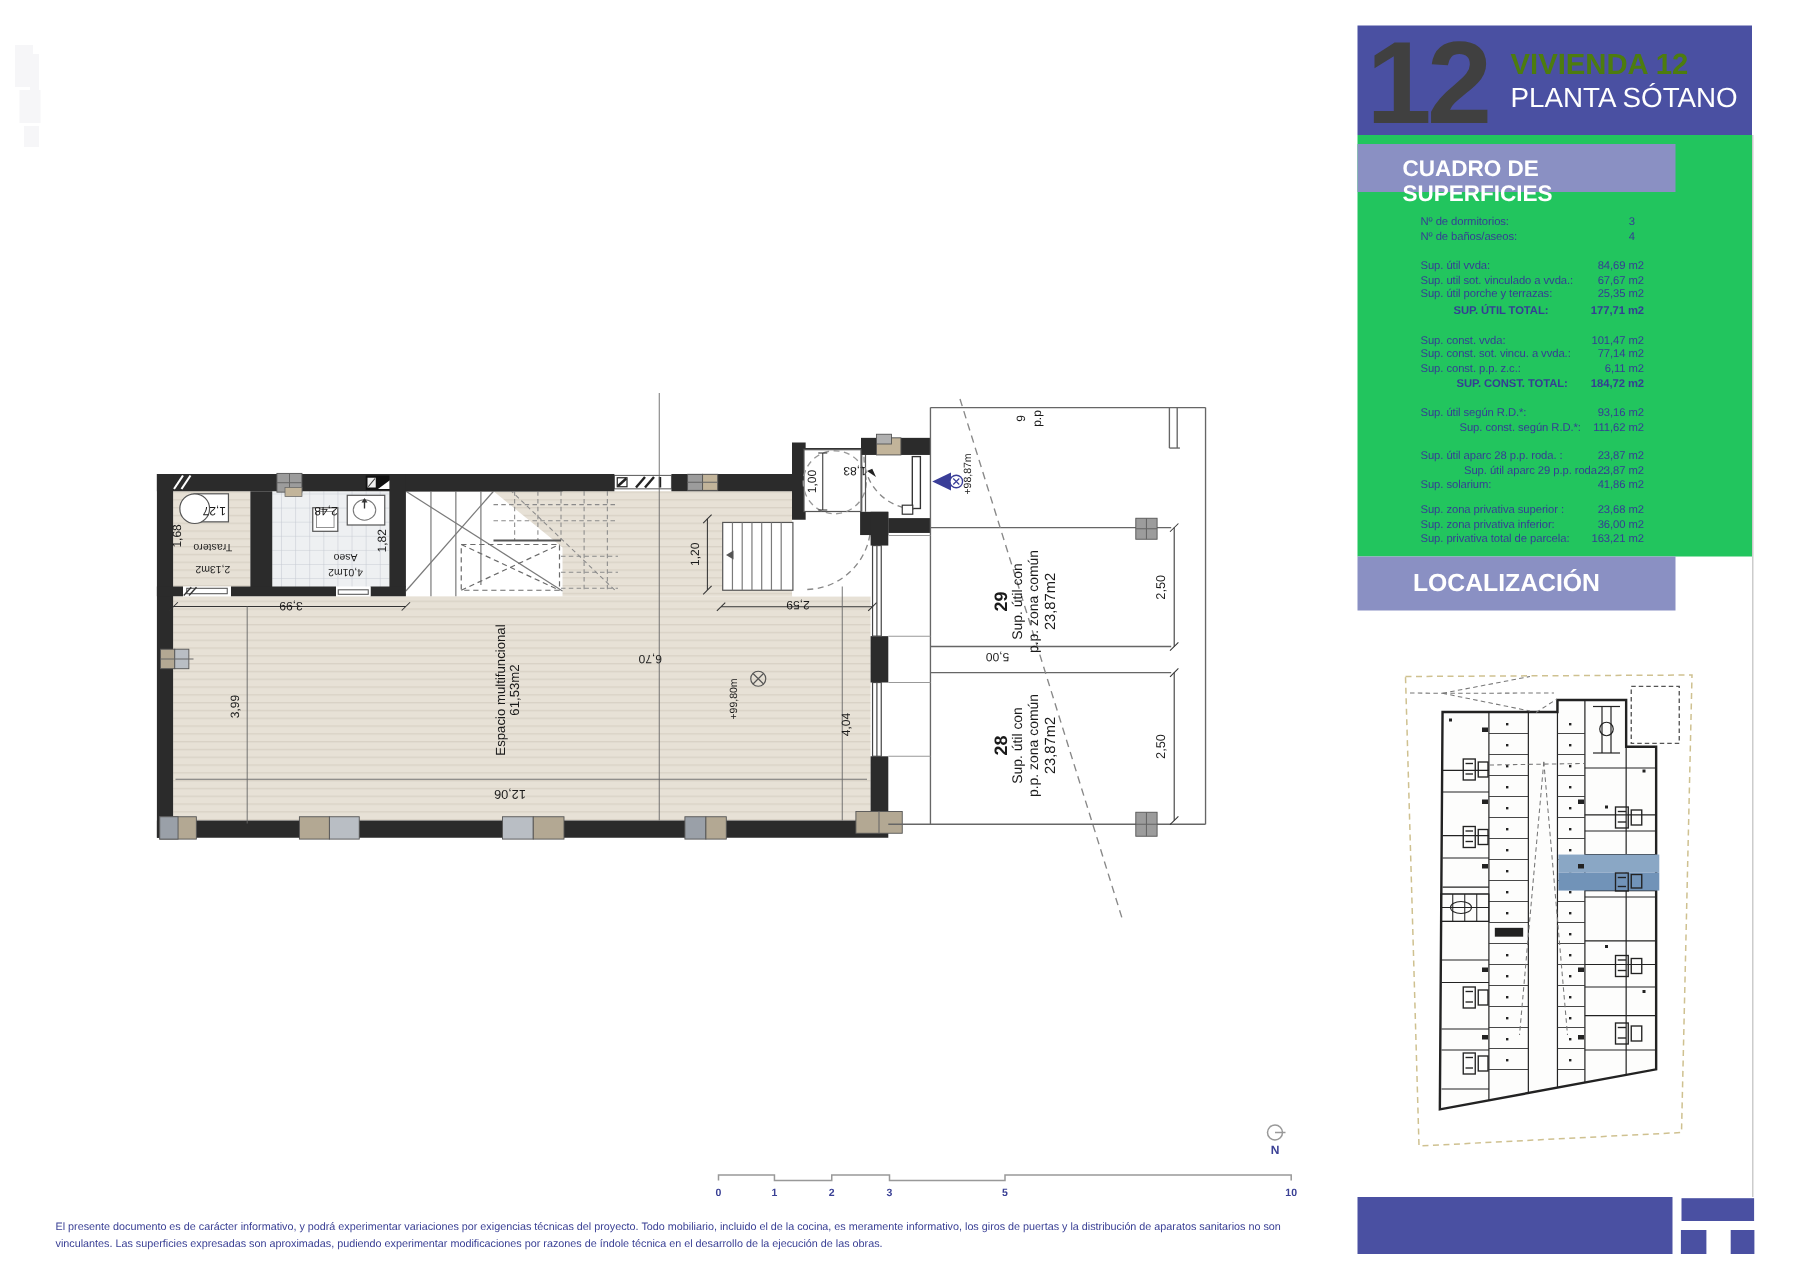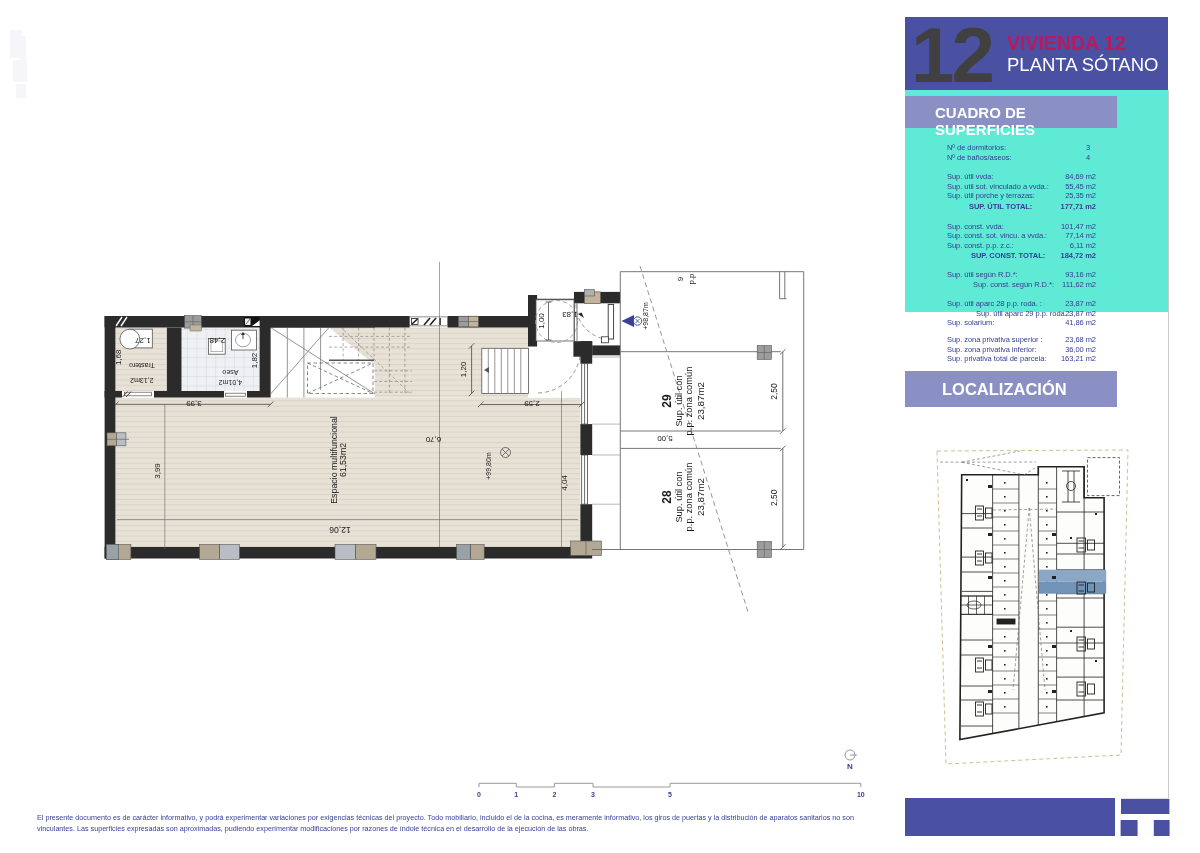--- a/index.html
+++ b/index.html
@@ -1,53 +1,53 @@
 <!DOCTYPE html>
 <html><head>
 <meta charset="utf-8">
 <style>
   html,body{margin:0;padding:0;background:#fff;}
   body{width:1200px;height:853px;position:relative;overflow:hidden;
        font-family:"Liberation Sans", sans-serif;}
   .abs{position:absolute;}
-  #sidebar-table{position:absolute;left:905px;top:90px;width:263px;height:222px;background:#5eead4;}
+  #sidebar-table{position:absolute;left:905px;top:90px;width:263px;height:281px;background:#22c55e;}
   .trow{position:absolute;left:42px;right:72px;font-size:7.5px;letter-spacing:-0.05px;color:#363d94;white-space:nowrap;}
   .tval{position:absolute;right:0;top:0;width:44px;text-align:right;}
   .band{position:absolute;left:905px;width:212px;background:#8a90c3;color:#fff;z-index:5;}
 </style>
 </head>
 <body>
 
 <svg class="abs" style="left:0;top:0" width="80" height="120" viewBox="0 0 80 120">
   <g fill="#f6f6f8">
     <rect x="10" y="30" width="12" height="28"></rect>
     <rect x="13" y="60" width="14" height="22"></rect>
     <rect x="16" y="84" width="10" height="14"></rect>
     <rect x="20" y="36" width="6" height="40"></rect>
   </g>
 </svg>
 
 <div class="abs" style="left:905px;top:17px;width:263px;height:73px;background:#4a50a2;"></div>
 
 <div class="abs" style="left:911px;top:24px;color:#404040;font-size:78px;font-weight:bold;letter-spacing:-3px;line-height:63px;">12</div>
 
-<div class="abs" style="left:1007px;top:32px;color:#be185d;font-size:19.5px;font-weight:bold;">VIVIENDA 12</div>
+<div class="abs" style="left:1007px;top:32px;color:#4d7c0f;font-size:19.5px;font-weight:bold;">VIVIENDA 12</div>
 
 <div class="abs" style="left:1007px;top:54px;color:#fff;font-size:18.5px;">PLANTA SÓTANO</div>
 
 <div class="band" style="top:96px;height:32px;">
   <div style="margin:8px 0 0 30px;font-size:15px;font-weight:bold;">CUADRO DE SUPERFICIES</div>
 </div>
 
 <div id="sidebar-table">
   <div class="trow" style="top:53px;">Nº de dormitorios:<span class="tval" style="right:6px;">3</span></div>
   <div class="trow" style="top:63px;">Nº de baños/aseos:<span class="tval" style="right:6px;">4</span></div>
 
   <div class="trow" style="top:82px;">Sup. útil vvda:<span class="tval">84,69 m2</span></div>
-  <div class="trow" style="top:92px;">Sup. util sot. vinculado a vvda.:<span class="tval">55,45 m2</span></div>
+  <div class="trow" style="top:92px;">Sup. util sot. vinculado a vvda.:<span class="tval">67,67 m2</span></div>
   <div class="trow" style="top:101px;">Sup. útil porche y terrazas:<span class="tval">25,35 m2</span></div>
   <div class="trow" style="top:112px;left:64px;font-weight:bold;">SUP. ÚTIL TOTAL:<span class="tval">177,71 m2</span></div>
 
   <div class="trow" style="top:132px;">Sup. const. vvda:<span class="tval">101,47 m2</span></div>
   <div class="trow" style="top:141px;">Sup. const. sot. vincu. a vvda.:<span class="tval">77,14 m2</span></div>
   <div class="trow" style="top:151px;">Sup. const. p.p. z.c.:<span class="tval">6,11 m2</span></div>
   <div class="trow" style="top:161px;left:66px;font-weight:bold;">SUP. CONST. TOTAL:<span class="tval">184,72 m2</span></div>
 
   <div class="trow" style="top:180px;">Sup. útil según R.D.*:<span class="tval">93,16 m2</span></div>
   <div class="trow" style="top:190px;padding-left:26px;">Sup. const. según R.D.*:<span class="tval">111,62 m2</span></div>

